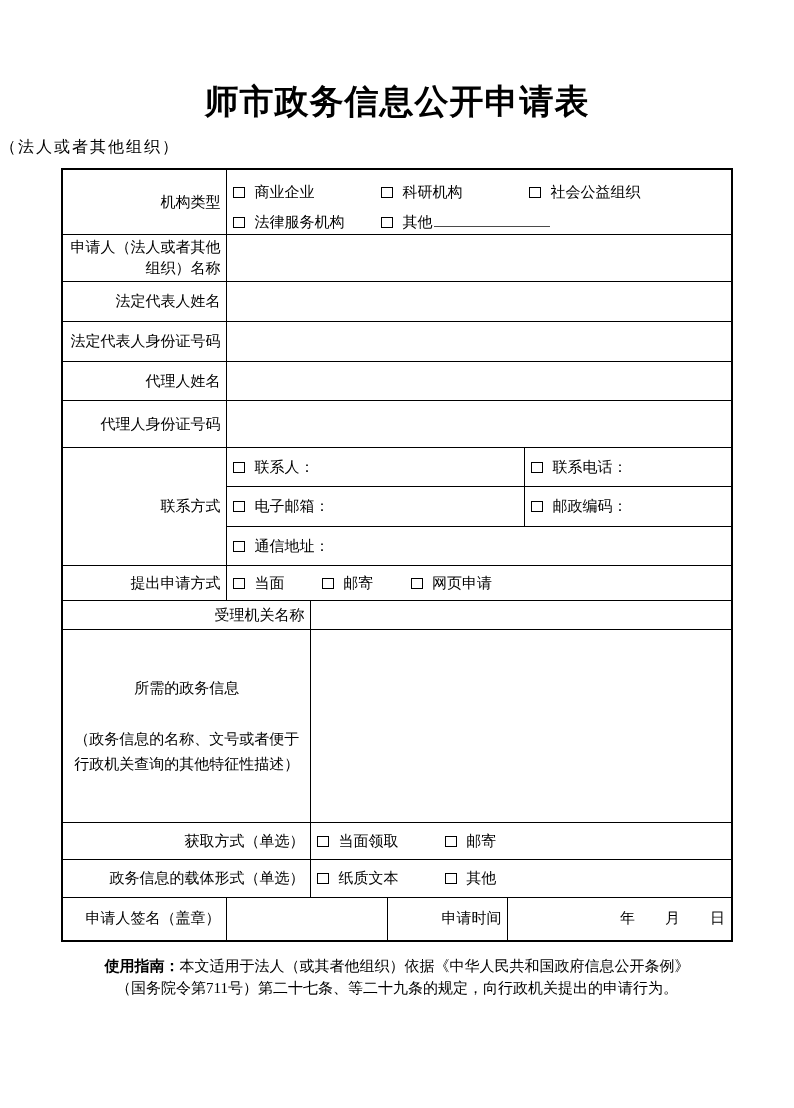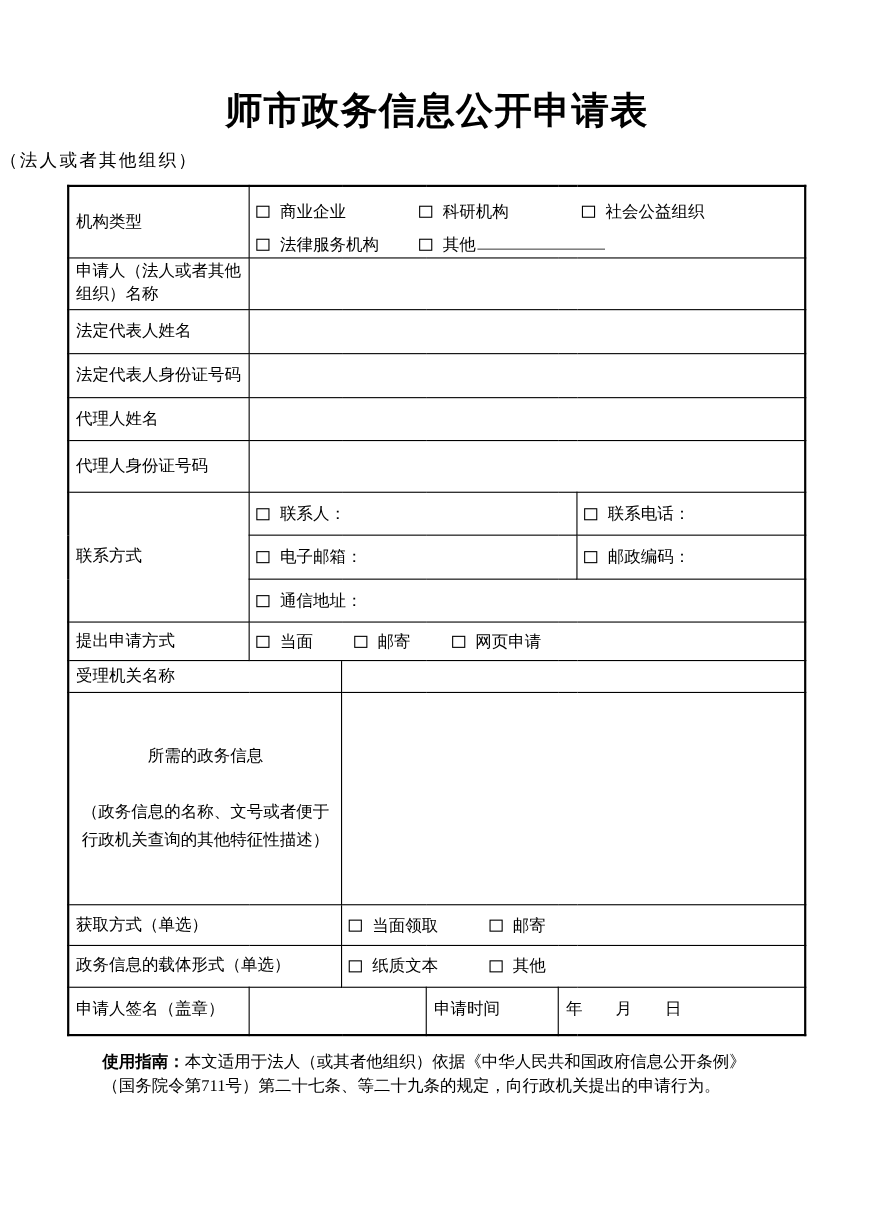--- a/index.html
+++ b/index.html
@@ -26,21 +26,21 @@
     width: 670px; table-layout: fixed;
     border: 2px solid #000;
   }
   table.form td {
     border: 1px solid #000;
     font-size: 15px;
     padding: 2px 6px;
     vertical-align: middle;
     overflow: hidden;
   }
-  td.lbl { text-align: left; line-height: 21px; }
+  td.lbl { text-align: right; line-height: 21px; }
   td.val { text-align: left; padding-left: 7px; }
   .optline { display: flex; align-items: flex-end; height: 30px; }
   .opt { display: inline-block; white-space: nowrap; }
   .w148 { width: 148px; }
   .w85  { width: 85px; }
   .w124 { width: 124px; }
   .cb {
     display: inline-block;
     width: 12px; height: 11px;
     border: 1px solid #000;
@@ -54,21 +54,21 @@
     border-bottom: 1px solid #4a4a4a;
     margin-left: 2px;
     vertical-align: baseline;
   }
   td.big-lbl { text-align: center; padding: 2px 2px; line-height: 25px; }
   .big-gap { height: 26px; }
   .footer {
     width: 608px;
     margin: 13px auto 0 auto;
     font-size: 15px; line-height: 22px;
-    text-align: left;
+    text-align: center;
   }
   .footer b { font-weight: bold; }
 </style>
 </head>
 <body>
 
 <div class="page">
 
   <h1 class="title">师市政务信息公开申请表</h1>
   <div class="subtitle">（法人或者其他组织）</div>

